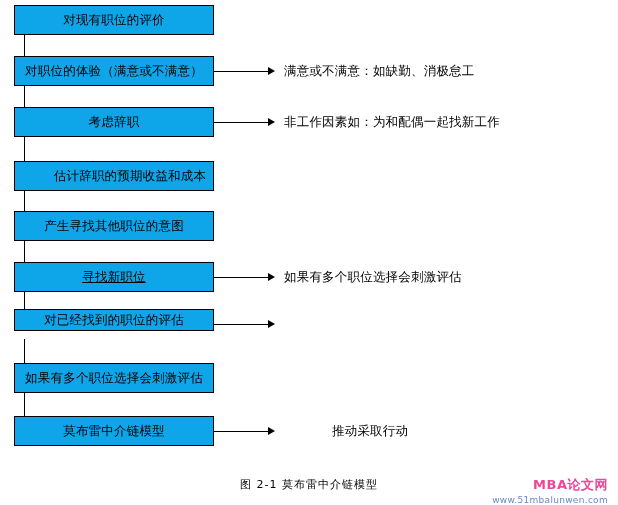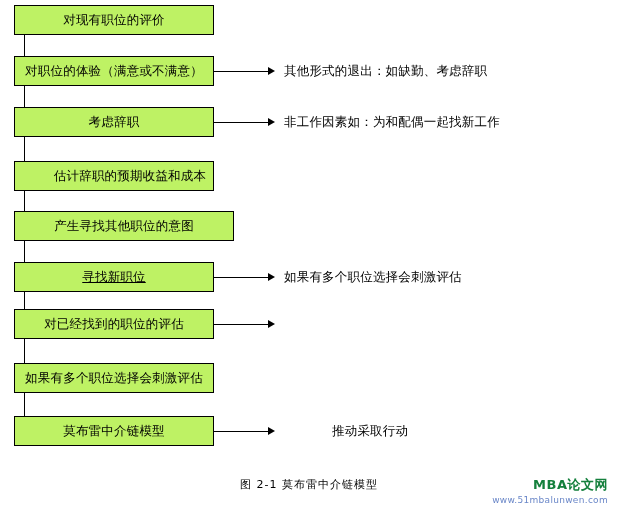--- a/index.html
+++ b/index.html
@@ -19,21 +19,21 @@
     position: absolute;
     left: 0;
     top: 0;
     width: 618px;
     height: 505px;
   }
   .node {
     position: absolute;
     box-sizing: border-box;
     border: 1px solid #000000;
-    background: #bef264;
+    background: #0ea5e9;
     display: flex;
     align-items: center;
     justify-content: center;
     font-size: 12.5px;
     line-height: 1.1;
     letter-spacing: 0.2px;
     white-space: nowrap;
   }
   .sidelabel {
     position: absolute;
@@ -71,21 +71,21 @@
   }
   #watermark {
     position: absolute;
     right: 10px;
     top: 476px;
     text-align: right;
   }
   #watermark .wm-main {
     font-size: 13px;
     font-weight: bold;
-    color: #15803d;
+    color: #ec4899;
     letter-spacing: 0.5px;
   }
   #watermark .wm-sub {
     font-size: 9px;
     color: #6a87c8;
     letter-spacing: 0.3px;
     margin-top: 1px;
   }
 </style>
 </head>
@@ -102,29 +102,29 @@
   </div>
 
   <div class="node" style="left:14px; top:107px; width:200px; height:30px;">
     <span>考虑辞职</span>
   </div>
 
   <div class="node" style="left:14px; top:161px; width:200px; height:30px;padding-left:32px;">
     <span>估计辞职的预期收益和成本</span>
   </div>
 
-  <div class="node" style="left:14px; top:211px; width:220px; height:30px;">
+  <div class="node" style="left:14px; top:211px; width:200px; height:30px;">
     <span>产生寻找其他职位的意图</span>
   </div>
 
   <div class="node" style="left:14px; top:262px; width:200px; height:30px;text-decoration:underline;">
     <span>寻找新职位</span>
   </div>
 
-  <div class="node" style="left:14px; top:309px; width:200px; height:30px;">
+  <div class="node" style="left:14px; top:309px; width:200px; height:22px;">
     <span>对已经找到的职位的评估</span>
   </div>
 
   <div class="node" style="left:14px; top:363px; width:200px; height:30px;">
     <span>如果有多个职位选择会刺激评估</span>
   </div>
 
   <div class="node" style="left:14px; top:416px; width:200px; height:30px;">
     <span>莫布雷中介链模型</span>
   </div>
@@ -147,21 +147,21 @@
   <div class="hline" style="left:214px; top:277px; width:55px;"></div>
   <div class="arrowhead" style="left:268px; top:273px;"></div>
 
   <div class="hline" style="left:214px; top:324px; width:55px;"></div>
   <div class="arrowhead" style="left:268px; top:320px;"></div>
 
   <div class="hline" style="left:214px; top:431px; width:55px;"></div>
   <div class="arrowhead" style="left:268px; top:427px;"></div>
 
   <div class="sidelabel" style="left:284px; top:64px;">
-    <span>其他形式的退出：如缺勤、考虑辞职</span>
+    <span>满意或不满意：如缺勤、消极怠工</span>
   </div>
   <div class="sidelabel" style="left:284px; top:115px;">
     <span>非工作因素如：为和配偶一起找新工作</span>
   </div>
   <div class="sidelabel" style="left:284px; top:270px;">
     <span>如果有多个职位选择会刺激评估</span>
   </div>
   <div class="sidelabel" style="left:284px; top:424px;margin-left:48px;">
     <span>推动采取行动</span>
   </div>

